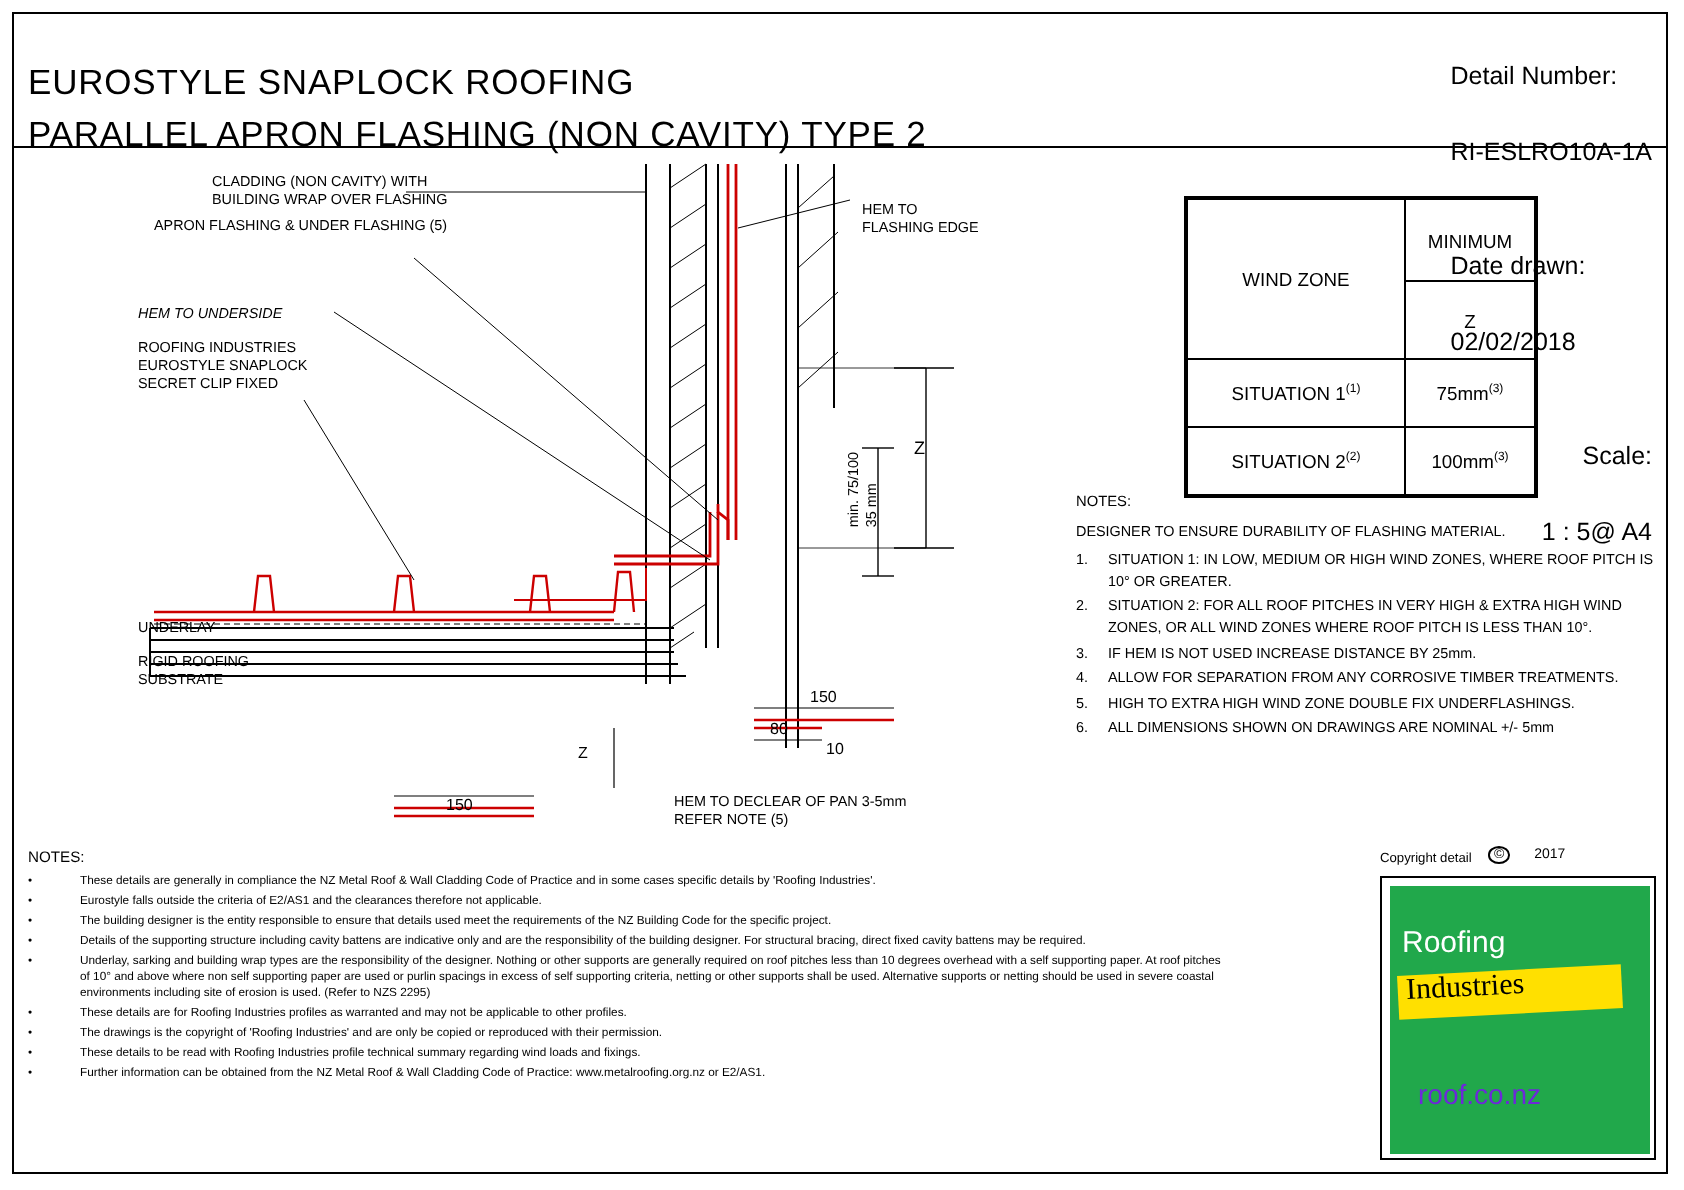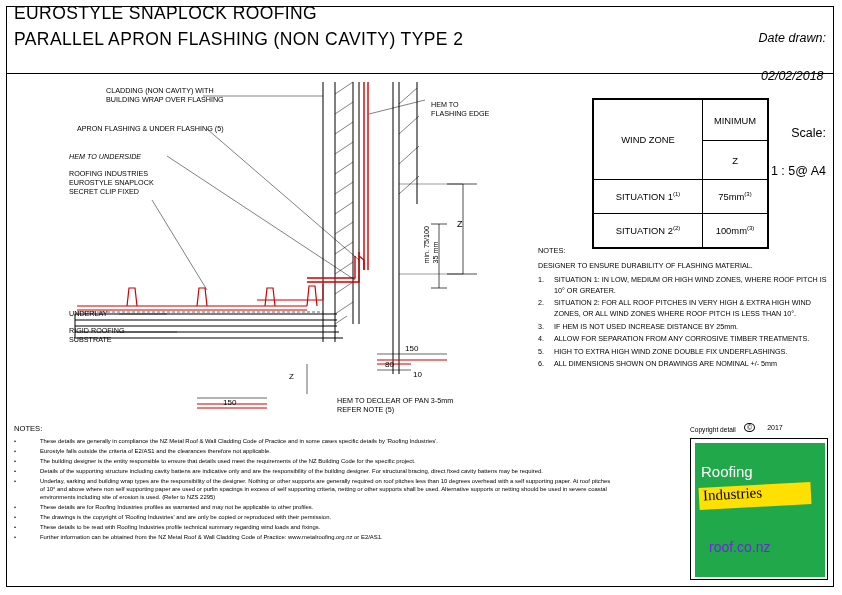--- a/index.html
+++ b/index.html
@@ -1,19 +1,19 @@
 <!DOCTYPE html>
 <html><head>
 <meta charset="utf-8">
 <style>
   html,body{margin:0;padding:0;background:#ffffff;}
   body{width:842px;height:595px;font-family:"Liberation Sans",sans-serif;}
   #sheet{position:relative;width:842px;height:595px;overflow:hidden;background:#fff;}
   .frame{position:absolute;left:6px;top:6px;width:828px;height:581px;border:1.5px solid #000;box-sizing:border-box;}
-  .title-left{position:absolute;left:14px;top:0;width:560px;}
+  .title-left{position:absolute;left:14px;top:28px;width:560px;}
   .title-left div{font-size:17.5px;letter-spacing:.4px;color:#000;line-height:26px;}
   .title-right{position:absolute;right:16px;top:10px;text-align:left;}
   .title-right div{font-size:12.5px;color:#000;line-height:19px;white-space:pre;}
   .hr-top{position:absolute;left:7px;top:73px;width:827px;height:1px;background:#000;}
 
   
   .draw{position:absolute;left:7px;top:74px;width:827px;height:350px;}
   svg{display:block;}
 
   
@@ -55,21 +55,26 @@
 
 <div id="sheet">
   <div class="frame"></div>
 
   <div class="title-left">
     <div>EUROSTYLE SNAPLOCK ROOFING</div>
     <div>PARALLEL APRON FLASHING (NON CAVITY) TYPE 2</div>
   </div>
 
   <div class="title-right">
-    <div style="text-align:center;font-style:italic;">
+    <div>
+      <span>Detail Number:</span>
+      <span>&nbsp;&nbsp;</span>
+      <span>RI-ESLRO10A-1A</span>
+    </div>
+    <div style="text-align:left;">
       <span>Date drawn:</span>
       <span>&nbsp;&nbsp;</span>
       <span>02/02/2018</span>
     </div>
     <div style="text-align:right;">
       <span>Scale:</span>
       <span>&nbsp;&nbsp;</span>
       <span>1 : 5@ A4</span>
     </div>
   </div>
@@ -161,21 +166,21 @@
         <path d="M370,290 L404,290" stroke="#cc0000" stroke-width="1.2"></path>
         <line x1="370" y1="280" x2="440" y2="280" stroke="#000" stroke-width="0.6"></line>
         <line x1="370" y1="296" x2="404" y2="296" stroke="#000" stroke-width="0.6"></line>
         <line x1="190" y1="324" x2="260" y2="324" stroke="#000" stroke-width="0.6"></line>
         <line x1="300" y1="290" x2="300" y2="320" stroke="#000" stroke-width="0.6"></line>
       </g>
     </svg>
 
     <div class="lbl" style="left:70px;top:12px;margin-left:29px;">CLADDING (NON CAVITY) WITH
 BUILDING WRAP OVER FLASHING</div>
-    <div class="lbl" style="left:70px;top:50px;">APRON FLASHING &amp; UNDER FLASHING (5)</div>
+    <div class="lbl" style="left:70px;top:34px;">APRON FLASHING &amp; UNDER FLASHING (5)</div>
     <div class="lbl" style="left:62px;top:78px;font-style:italic;">HEM TO UNDERSIDE</div>
     <div class="lbl" style="left:62px;top:95px;">ROOFING INDUSTRIES
 EUROSTYLE SNAPLOCK
 SECRET CLIP FIXED</div>
     <div class="lbl" style="left:62px;top:235px;">UNDERLAY</div>
     <div class="lbl" style="left:62px;top:252px;">RIGID ROOFING
 SUBSTRATE</div>
     <div class="lbl" style="left:424px;top:26px;">HEM TO
 FLASHING EDGE</div>
     <div class="lbl" style="left:330px;top:322px;">HEM TO DECLEAR OF PAN 3-5mm

